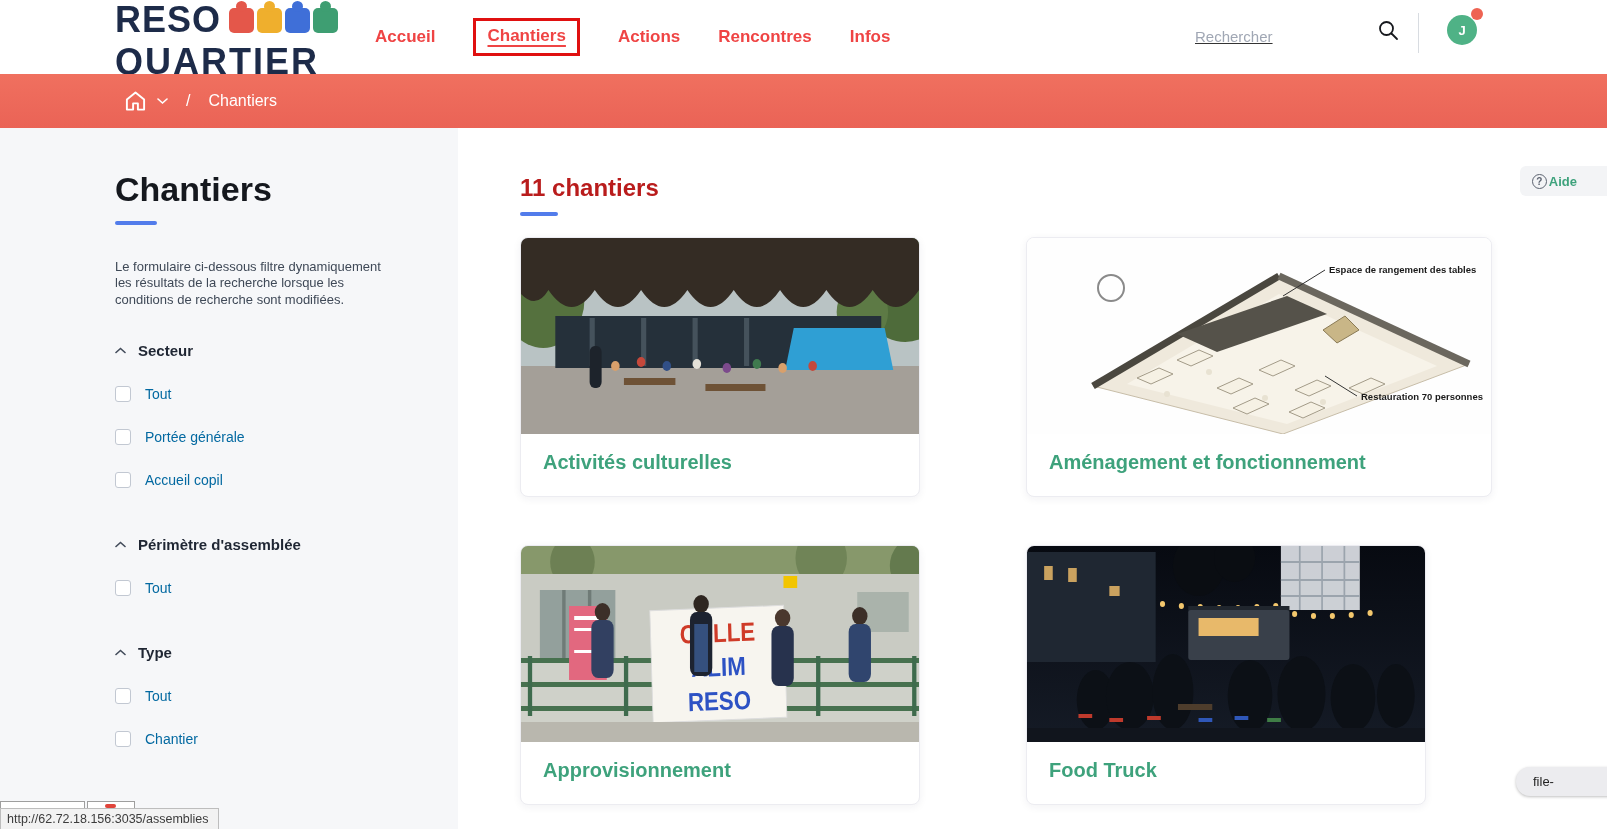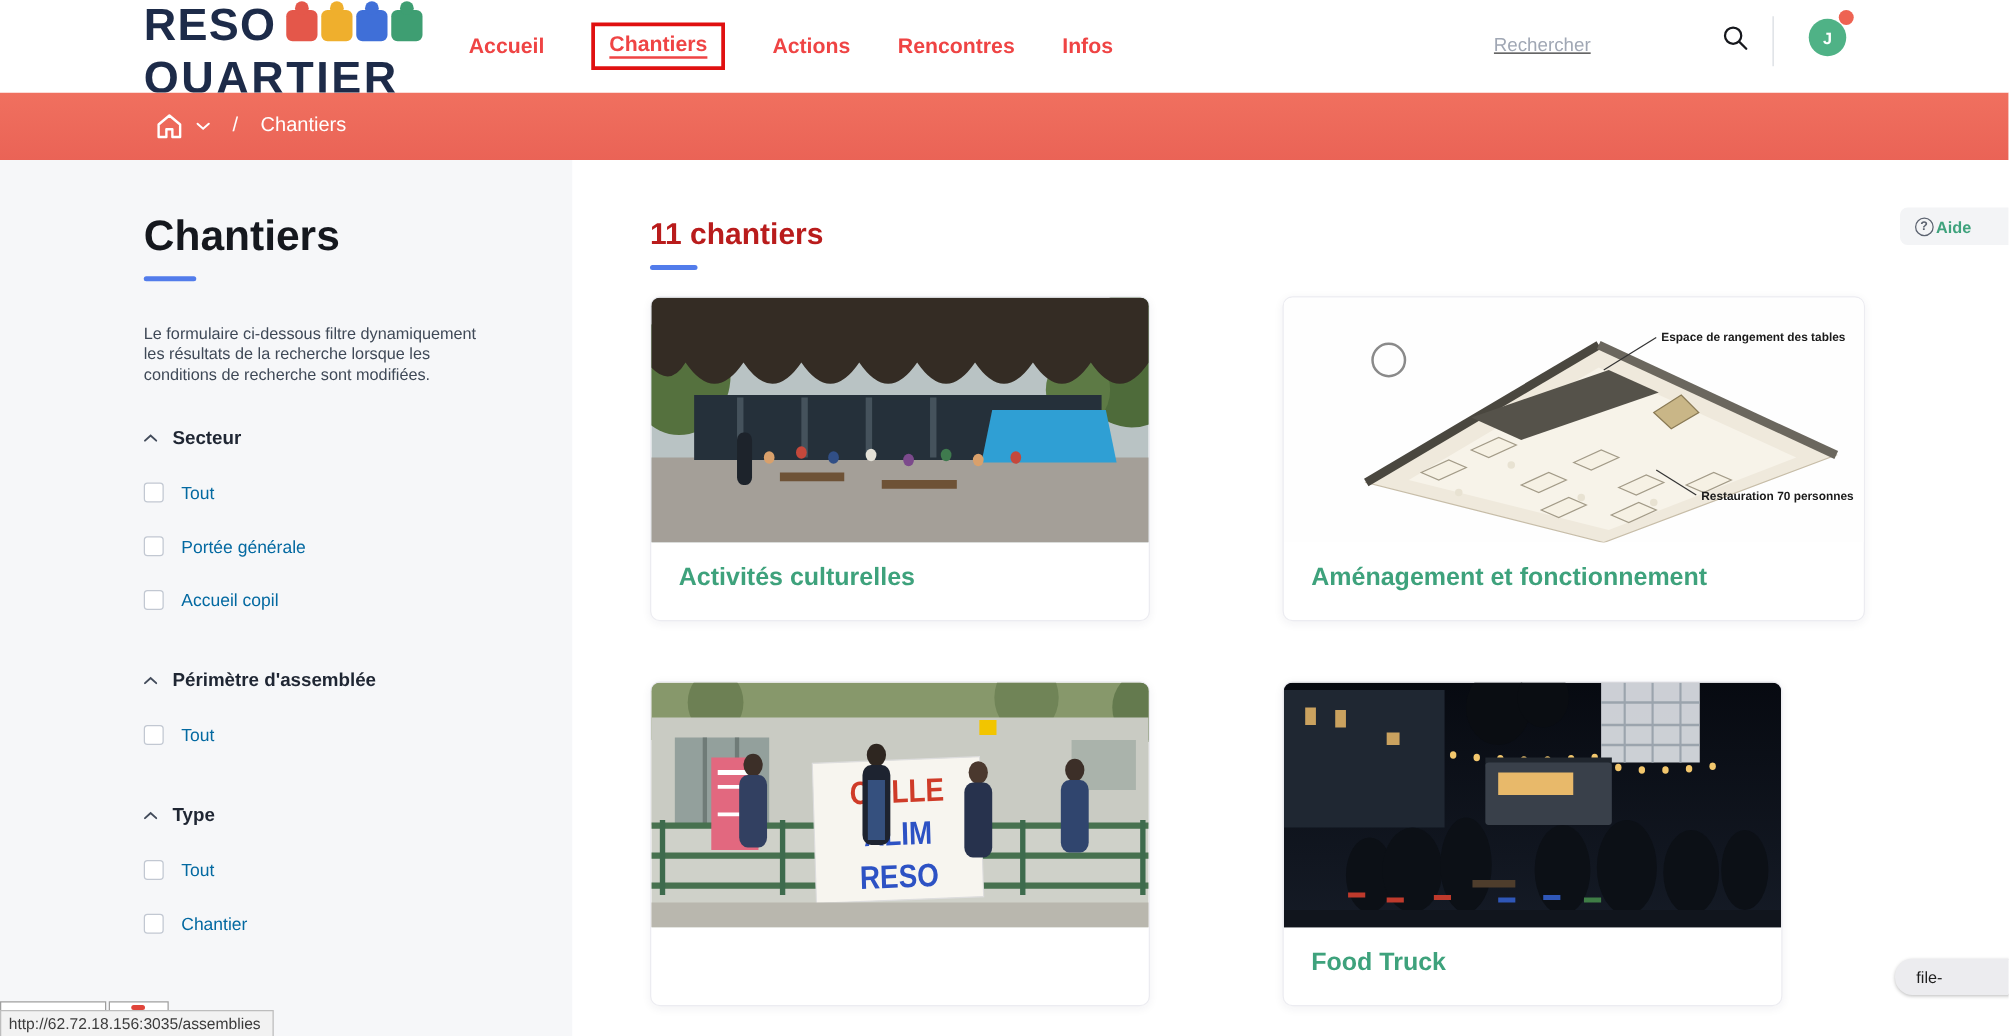--- a/index.html
+++ b/index.html
@@ -298,20 +298,21 @@
         <rect x="82" y="74" width="26" height="58" rx="8" fill="#324061"></rect>
         <circle cx="210" cy="58" r="9" fill="#2e2620"></circle>
         <rect x="197" y="66" width="26" height="64" rx="8" fill="#1d2330"></rect>
         <rect x="202" y="78" width="16" height="48" fill="#35507e"></rect>
         <circle cx="305" cy="72" r="9" fill="#4a382e"></circle>
         <rect x="292" y="80" width="26" height="60" rx="8" fill="#27324d"></rect>
         <circle cx="395" cy="70" r="9" fill="#3c2f28"></circle>
         <rect x="382" y="78" width="26" height="58" rx="8" fill="#30456e"></rect>
         <rect y="176" width="464" height="20" fill="#b9b7ae"></rect>
       </svg>
+      <div class="card-title">Approvisionnement</div>
     </div>
 
     <div class="card card4">
       <svg class="card-img" viewBox="0 0 464 196" preserveAspectRatio="none">
         <defs>
           <linearGradient id="g4" x1="0" y1="0" x2="0" y2="1">
             <stop offset="0" stop-color="#070a11"></stop>
             <stop offset="1" stop-color="#151b26"></stop>
           </linearGradient>
         </defs>

